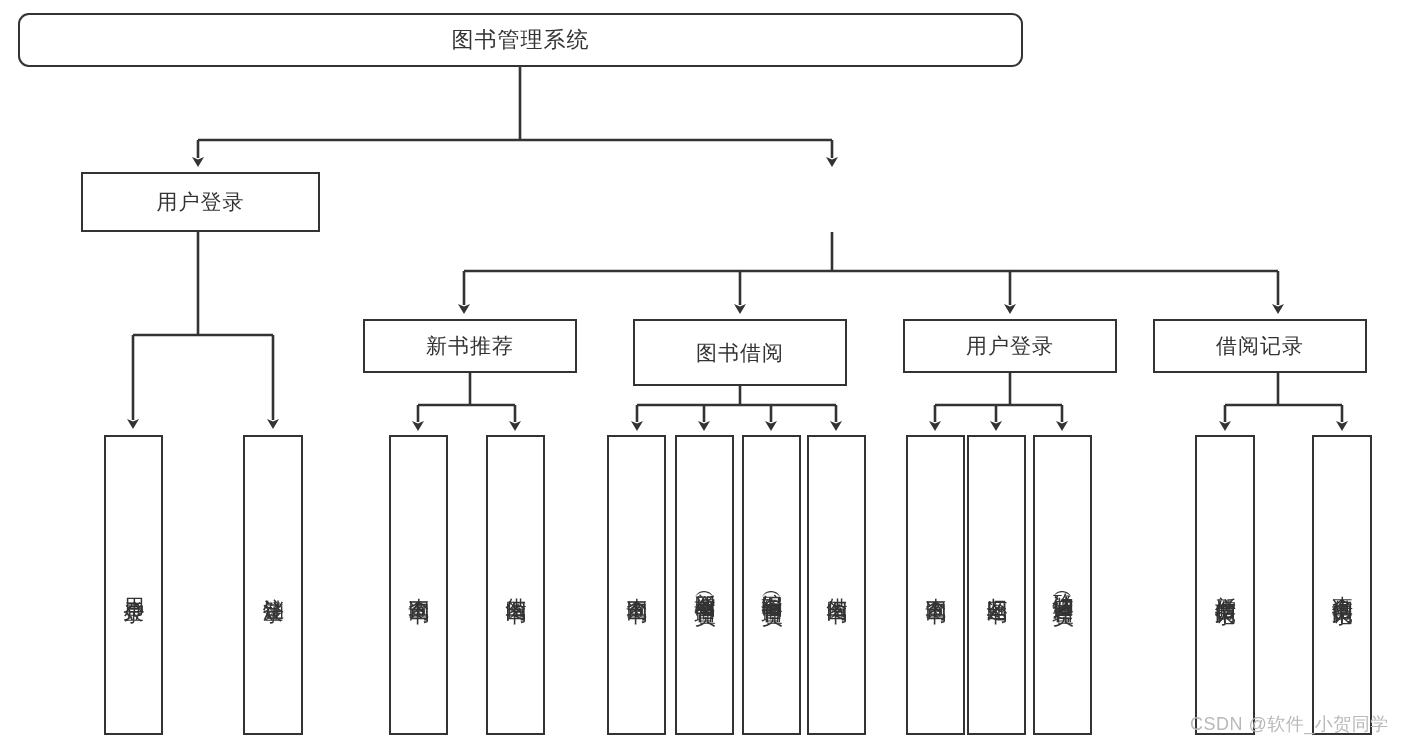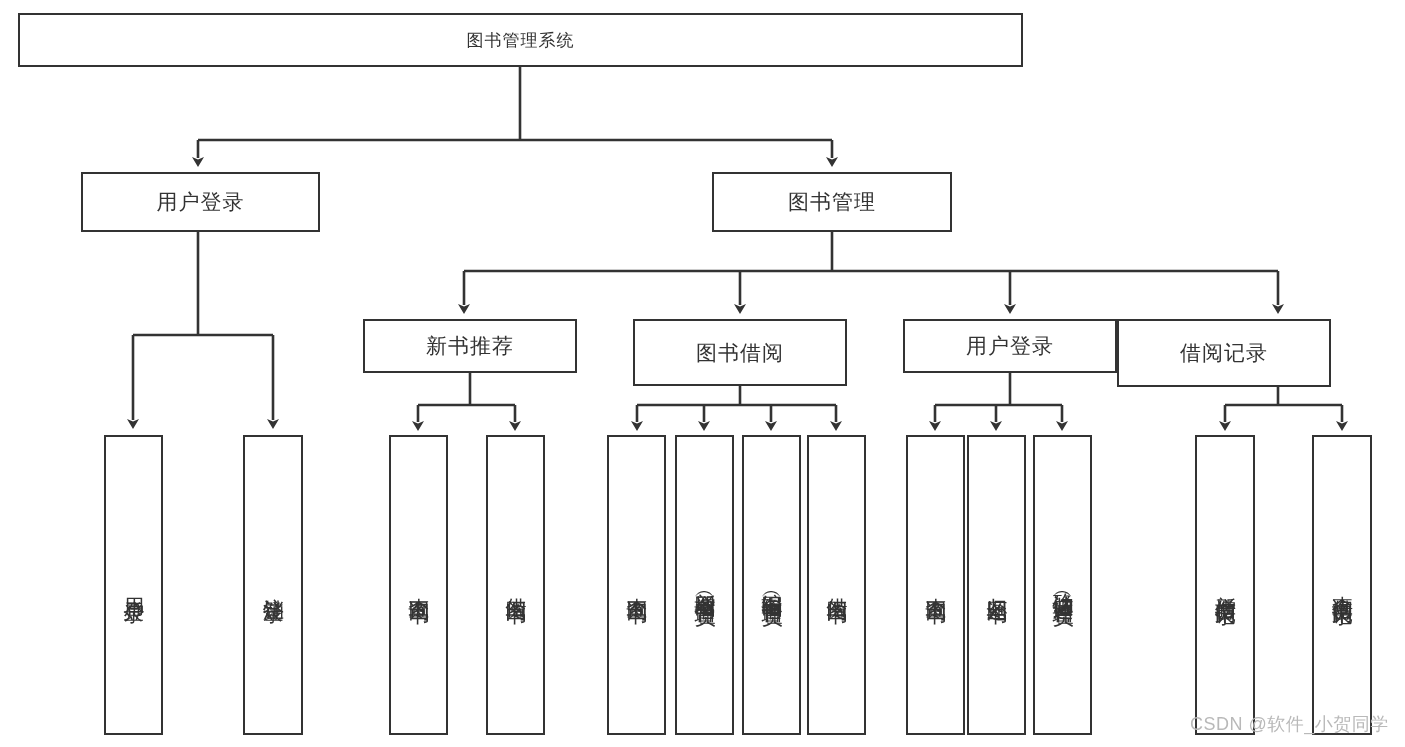--- a/index.html
+++ b/index.html
@@ -34,21 +34,22 @@
     align-items: center;
     justify-content: center;
     color: #333333;
   }
   .node.h {
     font-size: 21px;
     letter-spacing: 1px;
     white-space: nowrap;
   }
   .node.root {
-    font-size: 17px;
+    font-size: 22px;
+    border-radius: 11px;
   }
   .node.v {
     writing-mode: vertical-rl;
     text-orientation: upright;
     font-size: 21px;
     line-height: 1.18;
     letter-spacing: 2px;
     padding: 6px 0;
   }
   .node.v .vtext {
@@ -120,34 +121,31 @@
     </g>
   </svg>
 
   <div class="node h root" style="left:18px; top:13px; width:1005px; height:54px;">
     <span>图书管理系统</span>
   </div>
 
   <div class="node h" style="left:81px; top:172px; width:239px; height:60px;">
     <span>用户登录</span>
   </div>
-  <div class="node h" style="left:712px; top:172px; width:240px; height:60px;">
-    <span>图书管理</span>
-  </div>
 
   <div class="node h" style="left:363px; top:319px; width:214px; height:54px;text-align:center;">
     <span>新书推荐</span>
   </div>
   <div class="node h" style="left:633px; top:319px; width:214px; height:67px;">
     <span>图书借阅</span>
   </div>
   <div class="node h" style="left:903px; top:319px; width:214px; height:54px;">
     <span>用户登录</span>
   </div>
-  <div class="node h" style="left:1117px; top:319px; width:214px; height:68px;">
+  <div class="node h" style="left:1153px; top:319px; width:214px; height:54px;">
     <span>借阅记录</span>
   </div>
 
   <div class="node v" style="left:104px; top:435px; width:59px; height:300px;">
     <span class="vtext">用户登录</span>
   </div>
   <div class="node v" style="left:243px; top:435px; width:60px; height:300px;">
     <span class="vtext">注销登录</span>
   </div>
 

